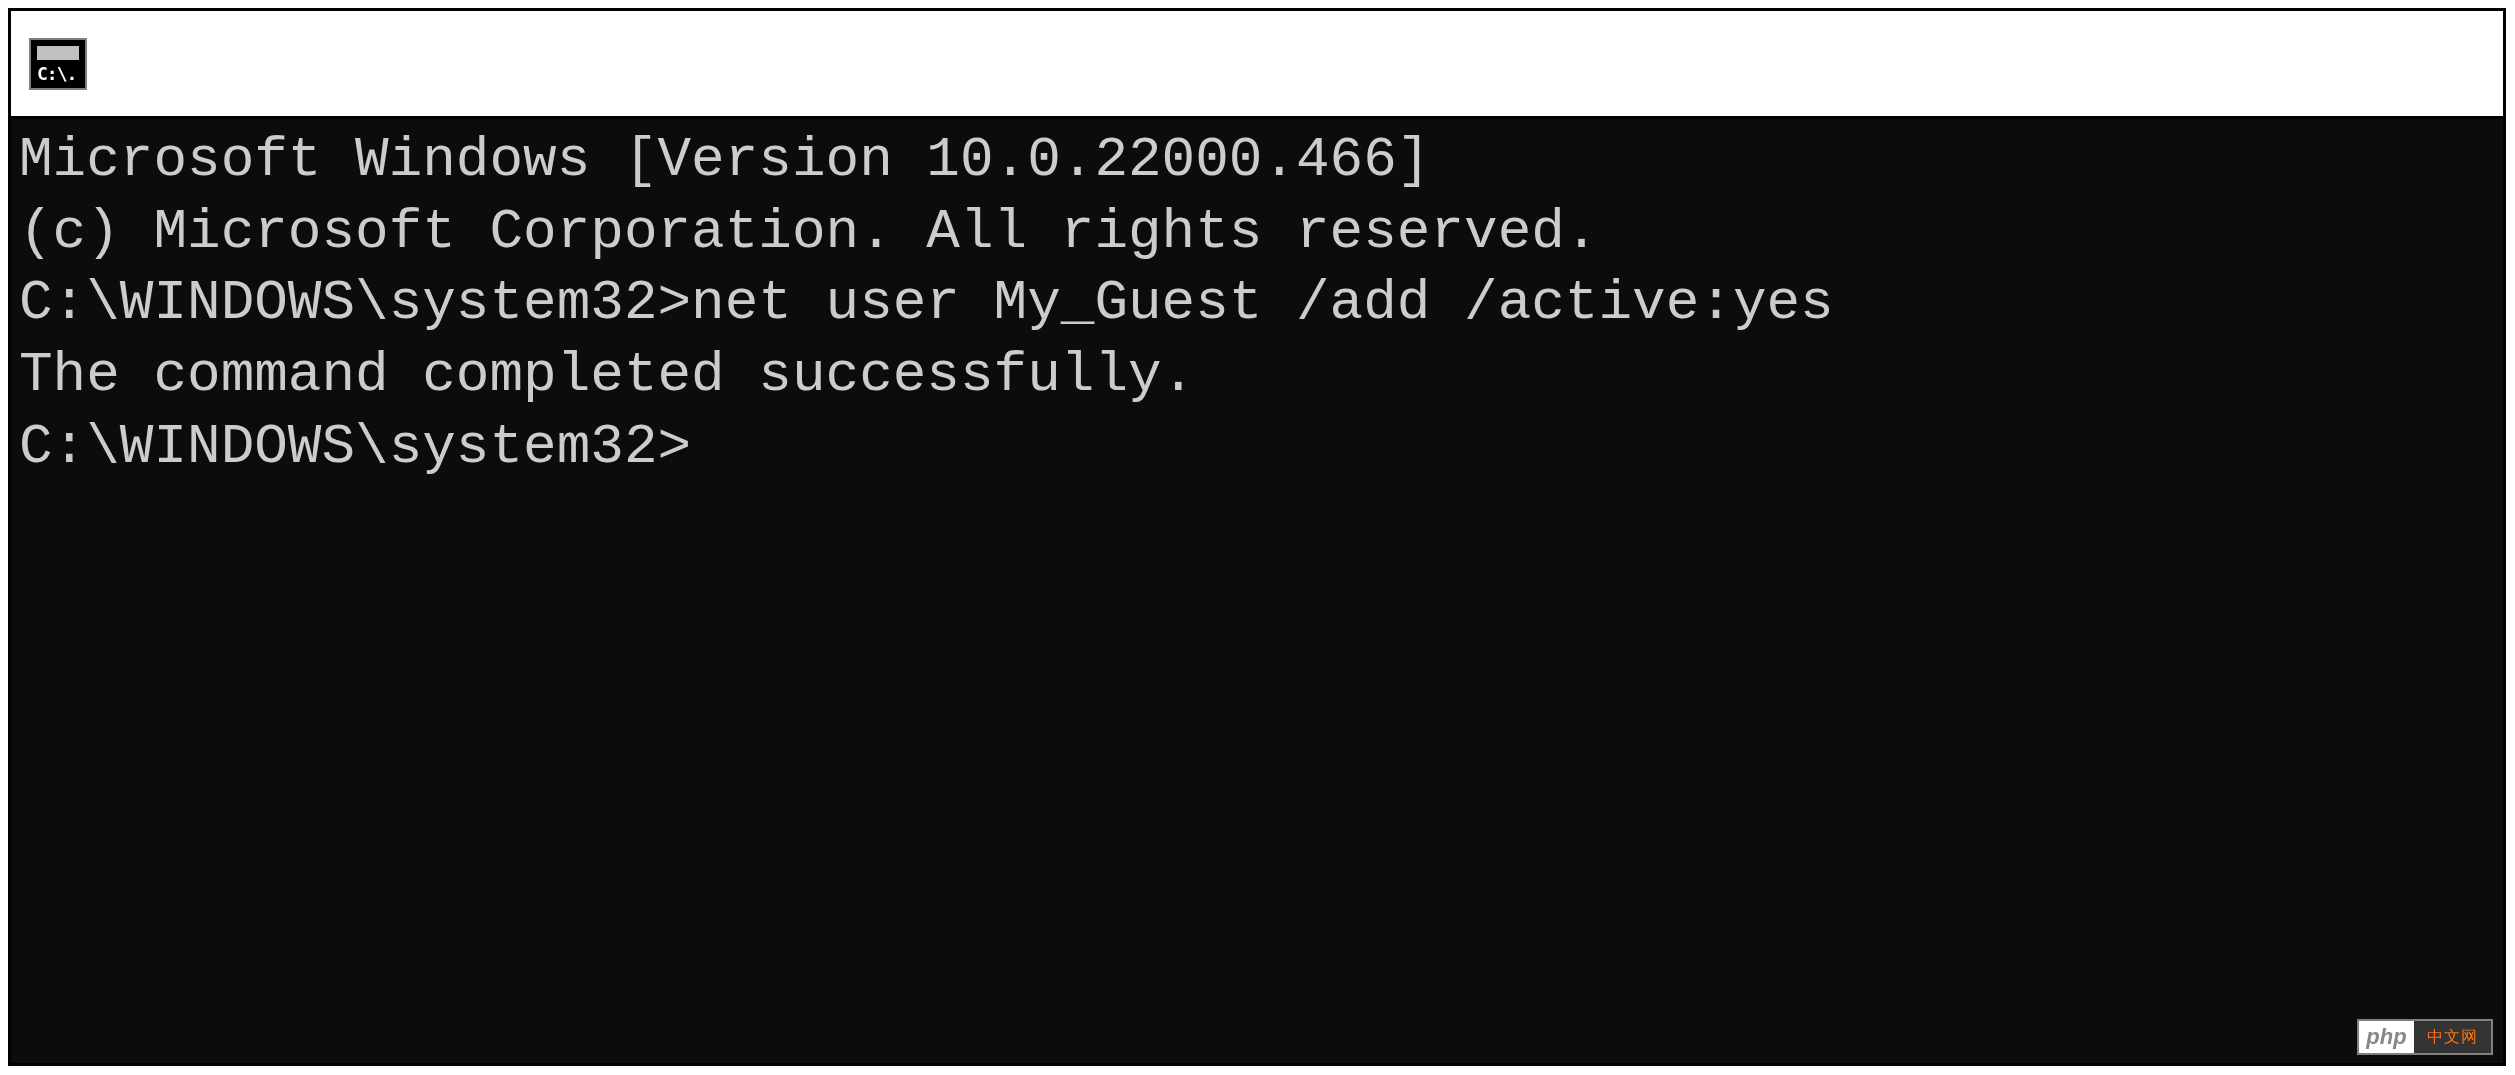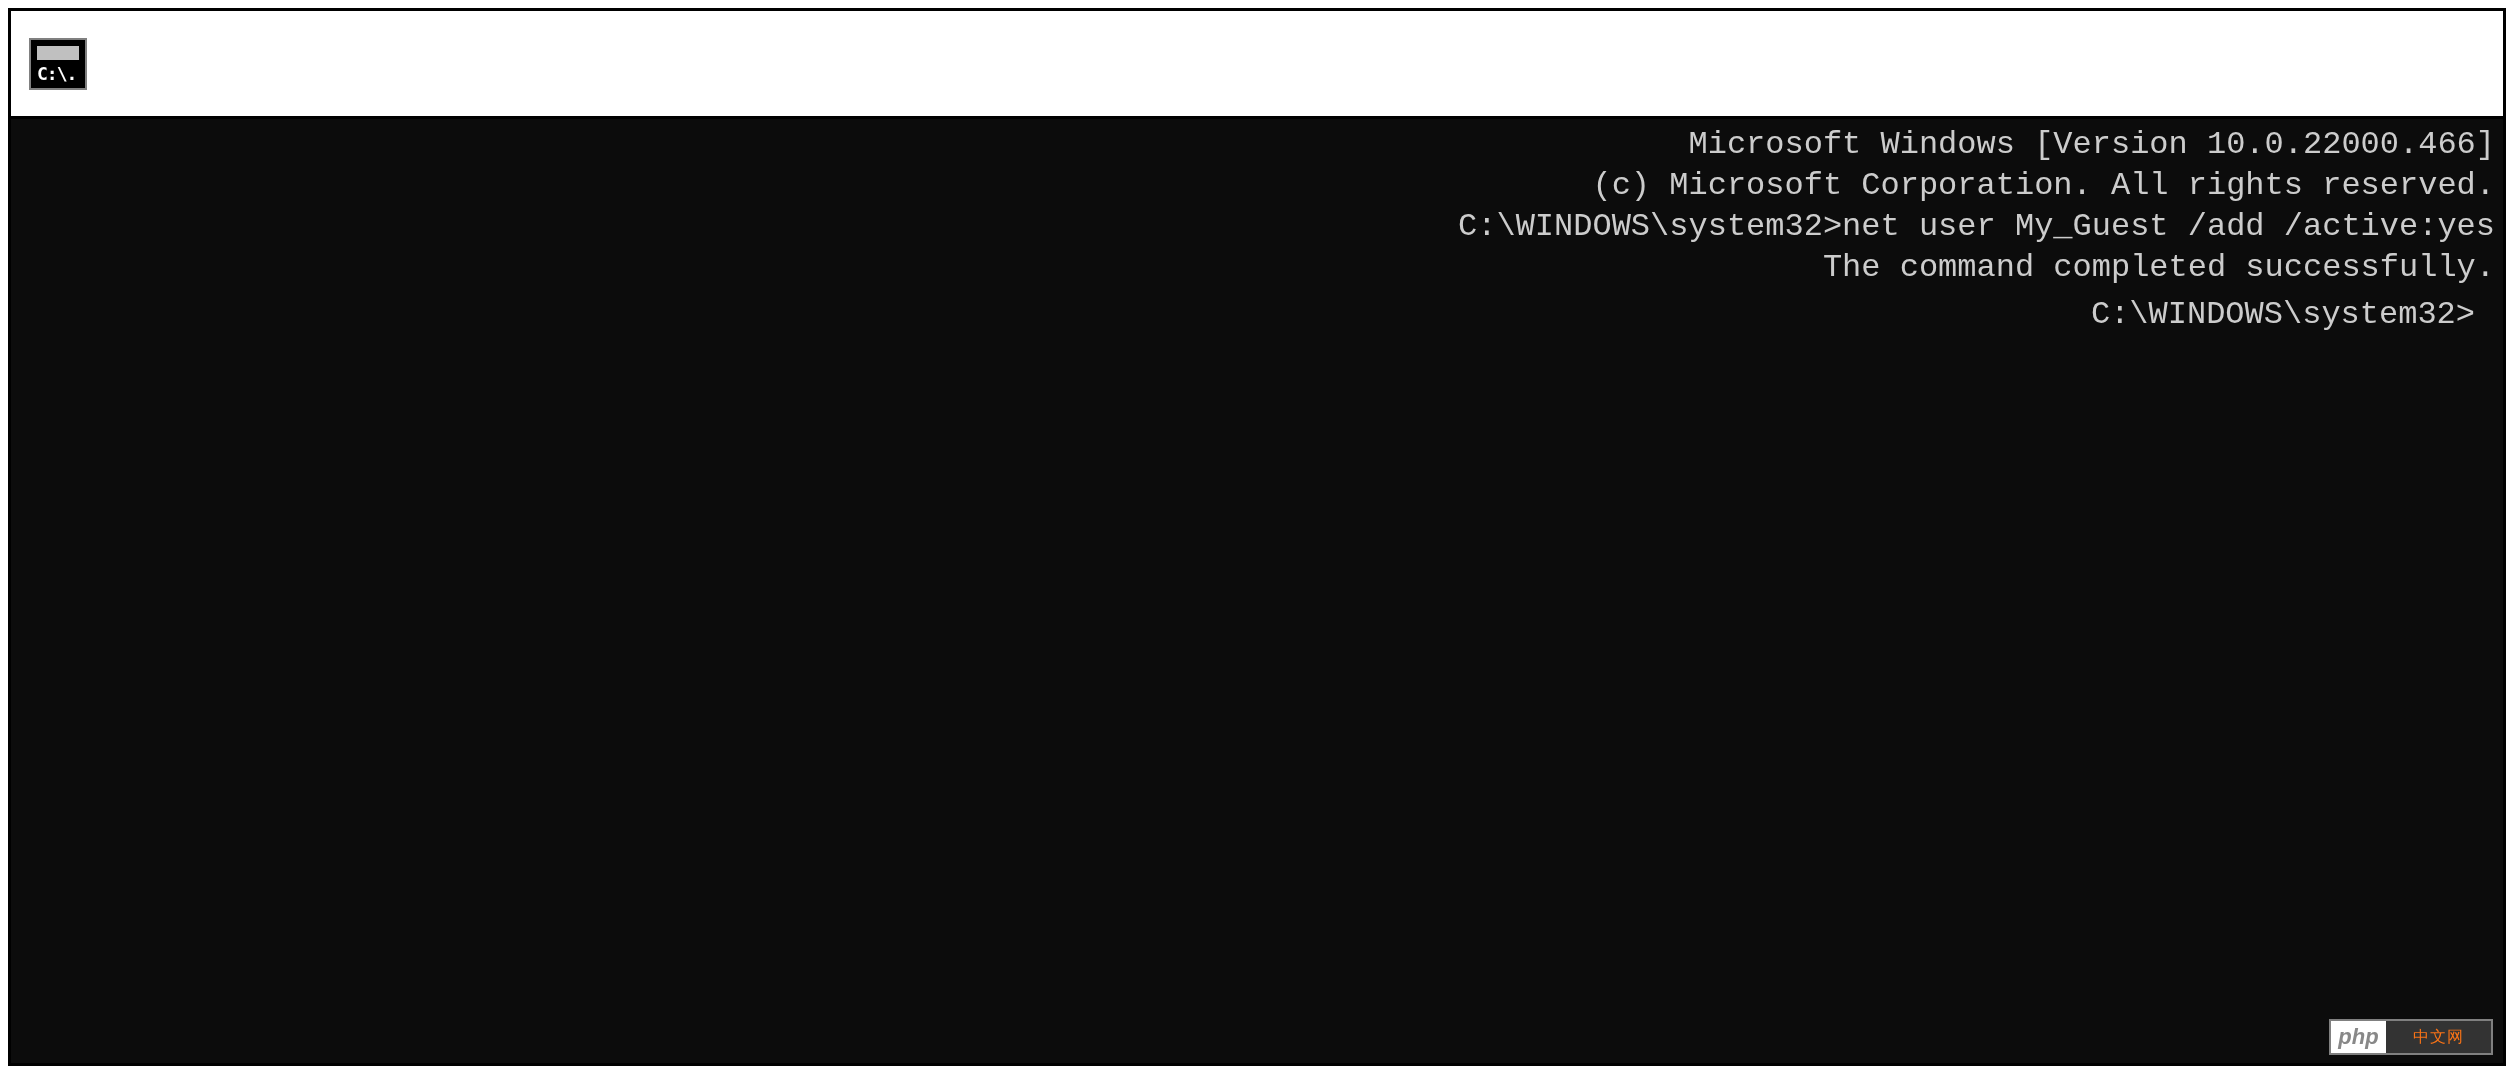--- a/index.html
+++ b/index.html
@@ -65,35 +65,34 @@
     .titlebar-text {
       font-size: 44px;
       color: #000000;
       font-weight: 400;
     }
     .terminal {
       flex: 1;
       background: #0c0c0c;
       color: #cccccc;
       font-family: Consolas, "Courier New", monospace;
-      font-size: 32px;
+      font-size: 56px;
       line-height: 1.28;
       padding: 6px 8px;
       white-space: pre;
       overflow: hidden;
-      text-align: right;
     }
     .terminal-line {
       display: block;
     }
     .watermark {
       position: absolute;
       bottom: 20px;
       right: 22px;
-      width: 164px;
+      width: 136px;
       height: 36px;
       display: flex;
       align-items: stretch;
       border: 2px solid #808080;
     }
     .watermark-left {
       flex: 0 0 55px;
       background: #ffffff;
       color: #888888;
       font-family: Arial, sans-serif;

